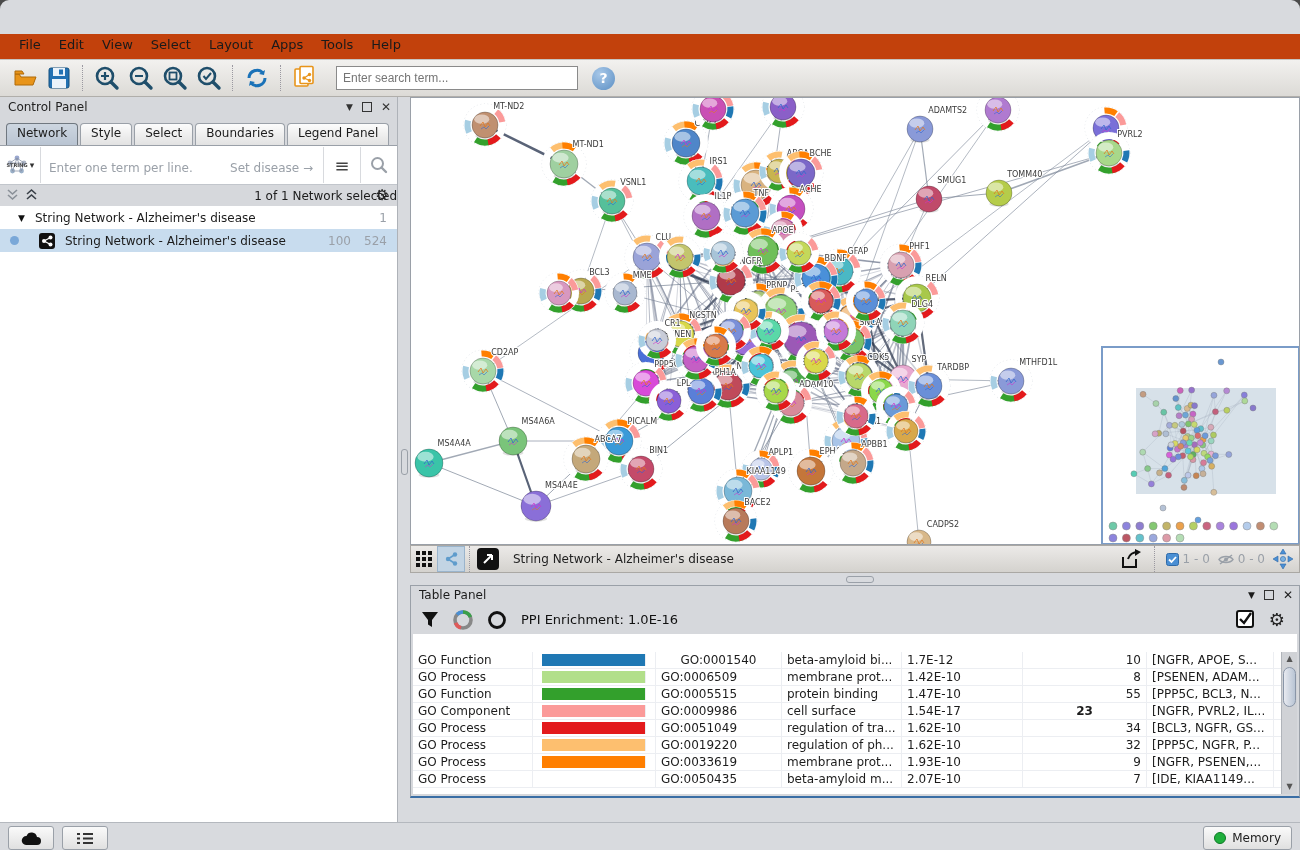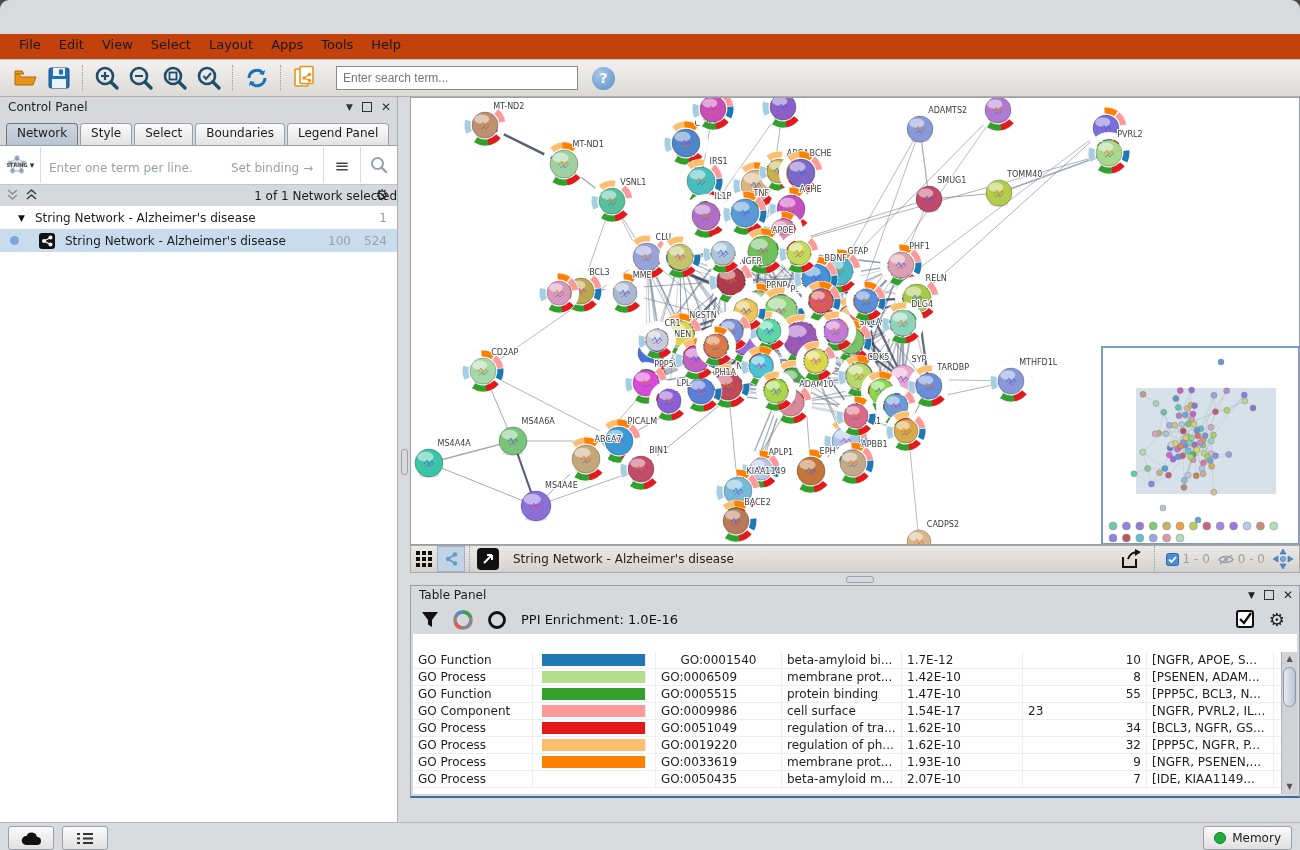--- a/index.html
+++ b/index.html
@@ -198,21 +198,21 @@
             <circle cx="18" cy="9" r="2.4" fill="#b0b8c8"></circle>
             <circle cx="6.5" cy="17" r="2.4" fill="#9ab0c8"></circle>
             <circle cx="15.5" cy="17" r="2.4" fill="#9ab0c8"></circle>
             <path d="M11 4 L4 9 L6.5 17 L15.5 17 L18 9 Z M4 9 L18 9 M11 4 L6.5 17 M11 4 L15.5 17" fill="none" stroke="#8a94a8" stroke-width="0.8"></path>
             <text x="11" y="13" font-size="5" text-anchor="middle" fill="#444" font-weight="bold">STRING</text>
           </svg>
         <span style="font-size:9px;color:#333">▾</span>
       </div>
       <div class="string-field">
         <span class="string-ph">Enter one term per line.</span>
-        <span class="species-ph">Set binding →</span>
+        <span class="species-ph">Set disease →</span>
       </div>
       <div class="string-btn">≡</div>
       <div class="string-btn">
         <svg width="18" height="18">
             <circle cx="7.5" cy="7.5" r="5.5" fill="none" stroke="#9aa0a8" stroke-width="2"></circle>
             <line x1="11.5" y1="11.5" x2="16" y2="16" stroke="#9aa0a8" stroke-width="2.4" stroke-linecap="round"></line>
           </svg>
       </div>
     </div>
     <div class="net-status">
@@ -2263,21 +2263,21 @@
             <div style="width: 127px;">[PPP5C, BCL3, N...</div>
           </div>
           <div class="trow">
             <div style="width: 120px;">GO Component</div>
             <div style="width: 123px; display: flex;">
               <div class="swatch" style="background: rgb(251, 154, 153);"></div>
             </div>
             <div style="width: 126px;">GO:0009986</div>
             <div style="width: 120px;">cell surface</div>
             <div style="width: 121px;">1.54E-17</div>
-            <div style="width: 124px; text-align: left;">23</div>
+            <div style="width: 124px; text-align: center; font-weight: bold;">23</div>
             <div style="width: 127px;">[NGFR, PVRL2, IL...</div>
           </div>
           <div class="trow">
             <div style="width: 120px;">GO Process</div>
             <div style="width: 123px; display: flex;">
               <div class="swatch" style="background: rgb(227, 26, 28);"></div>
             </div>
             <div style="width: 126px;">GO:0051049</div>
             <div style="width: 120px;">regulation of tra...</div>
             <div style="width: 121px;">1.62E-10</div>

